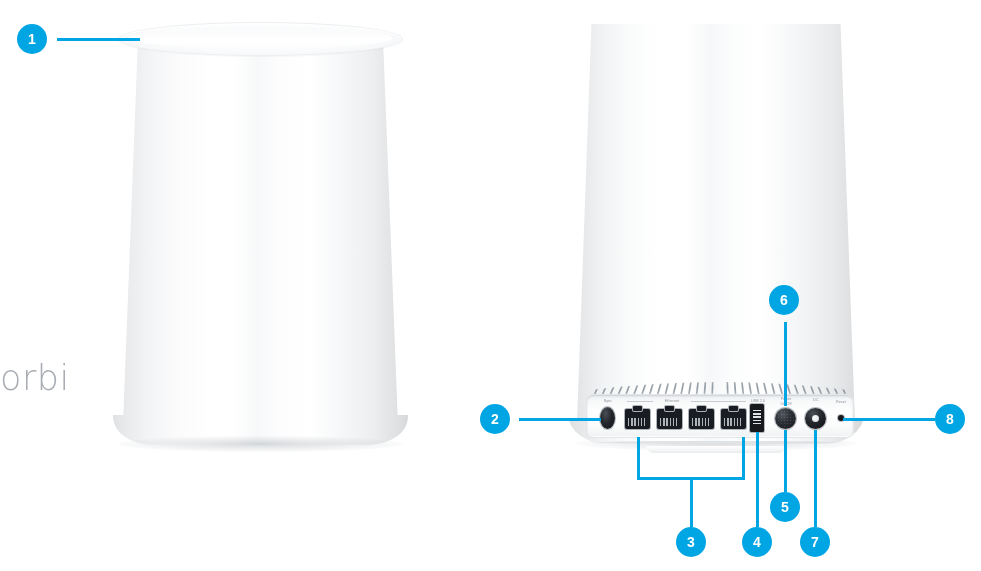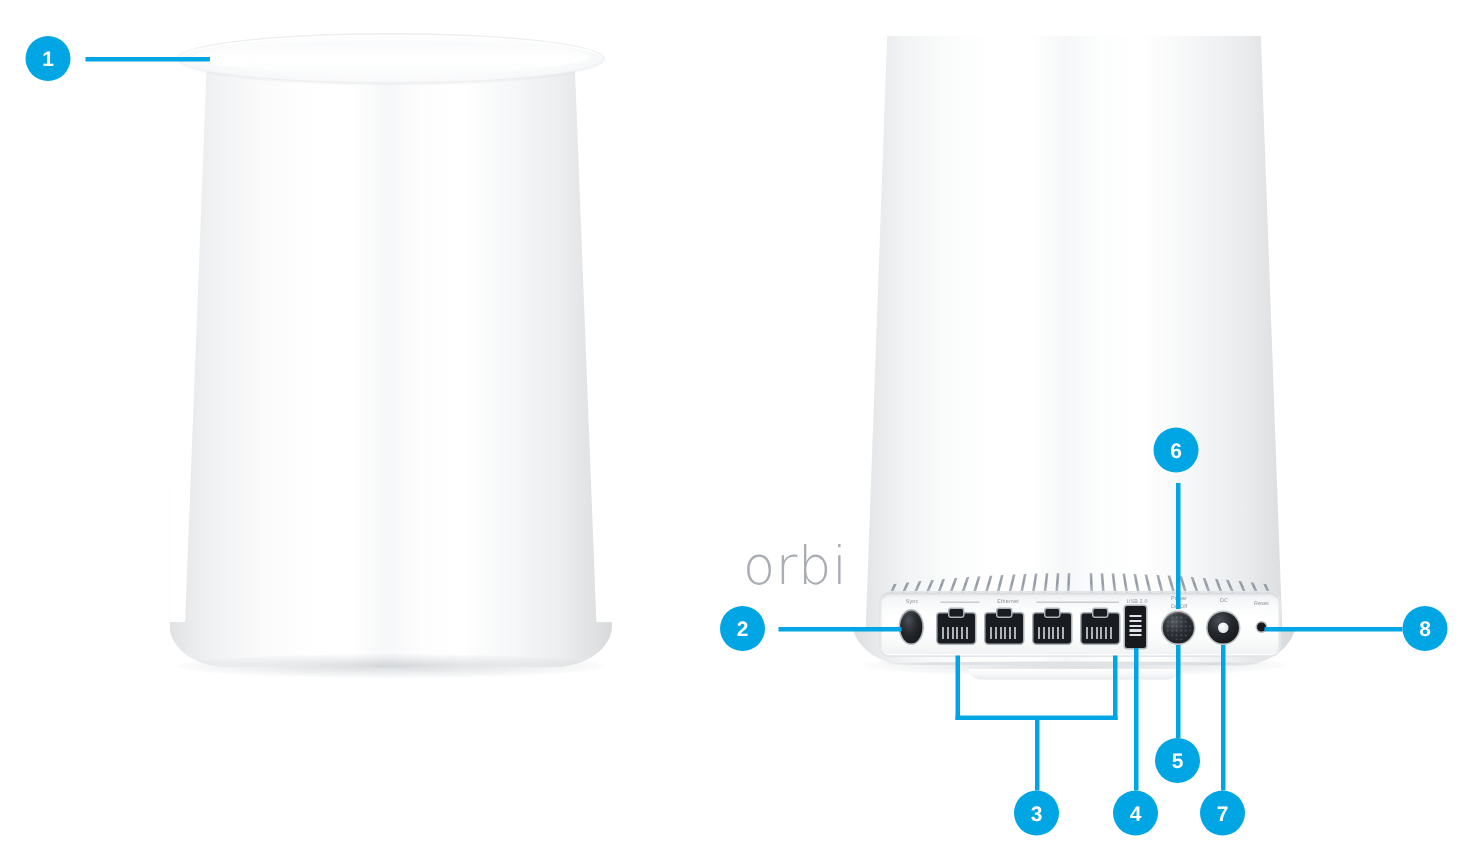--- a/index.html
+++ b/index.html
@@ -151,29 +151,28 @@
       rgba(180,186,192,0.22) 45%,
       rgba(200,206,212,0.0) 78%);
     z-index: 9;
   }
 
   .orbi-logo {
     position: absolute;
     left: 0;
     top: 358px;
     width: 521px;
-    text-align: right;
+    text-align: left;
     font-family: "DejaVu Sans", sans-serif;
     font-size: 35px;
     font-weight: 300;
     letter-spacing: 0.5px;
     color: #a9adb3;
     z-index: 20;
     user-select: none;
-    margin-left: 44px;
   }
 
   
   .rear-body {
     position: absolute;
     left: 568px;
     top: 24px;
     width: 296px;
     height: 420px;
     border-radius: 18px 18px 40px 40px / 10px 10px 30px 30px;

